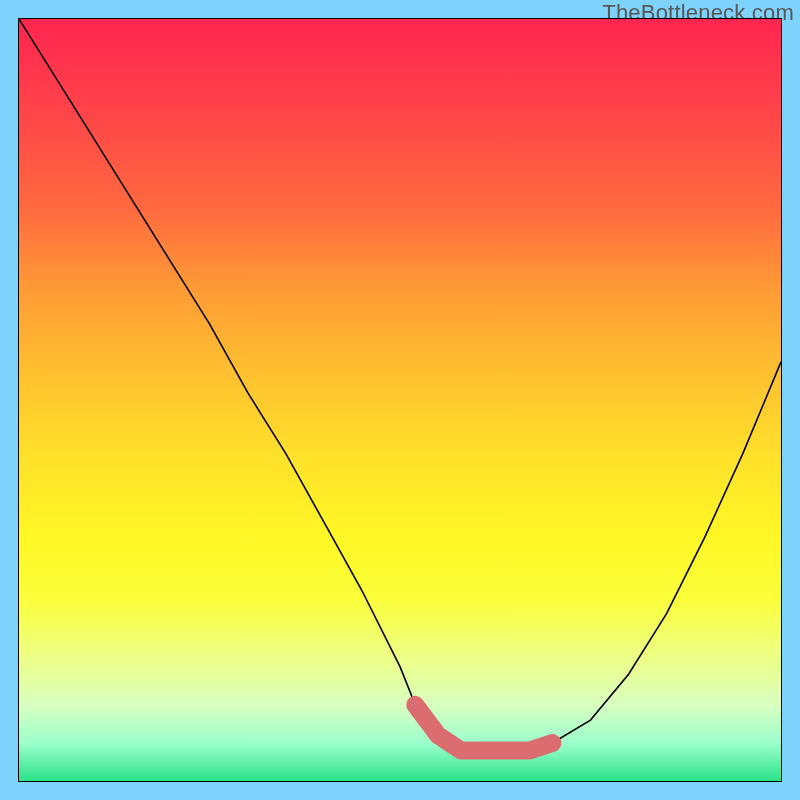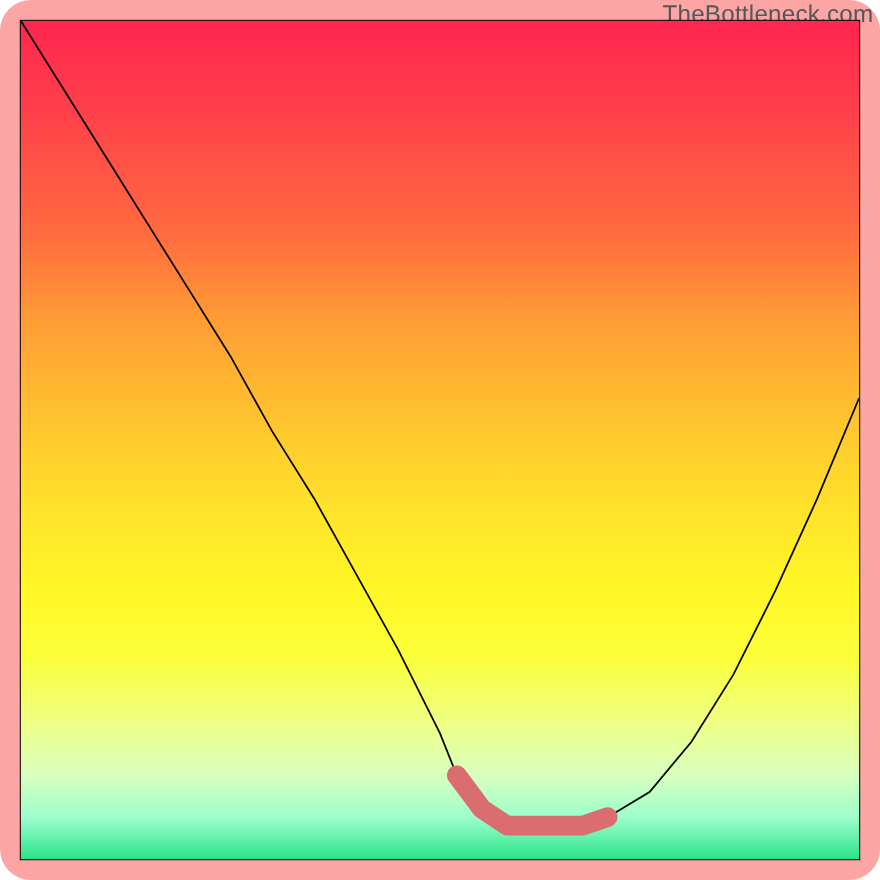--- a/index.html
+++ b/index.html
@@ -1,22 +1,21 @@
 <!DOCTYPE html>
 <html><head>
 <meta charset="utf-8">
 <style>
   * { margin: 0; padding: 0; box-sizing: border-box; }
   html, body { width: 800px; height: 800px; overflow: hidden; background: #fff; }
   .chart-container {
     position: relative;
     width: 800px;
     height: 800px;
-    background: #fca5a5;
-    border-radius: 28px;
+    background: #7dd3fc;
   }
   .plot-area {
     position: absolute;
     left: 18px;
     top: 18px;
     width: 764px;
     height: 764px;
     border: 1.5px solid #000;
   }
   .gradient-bg {

